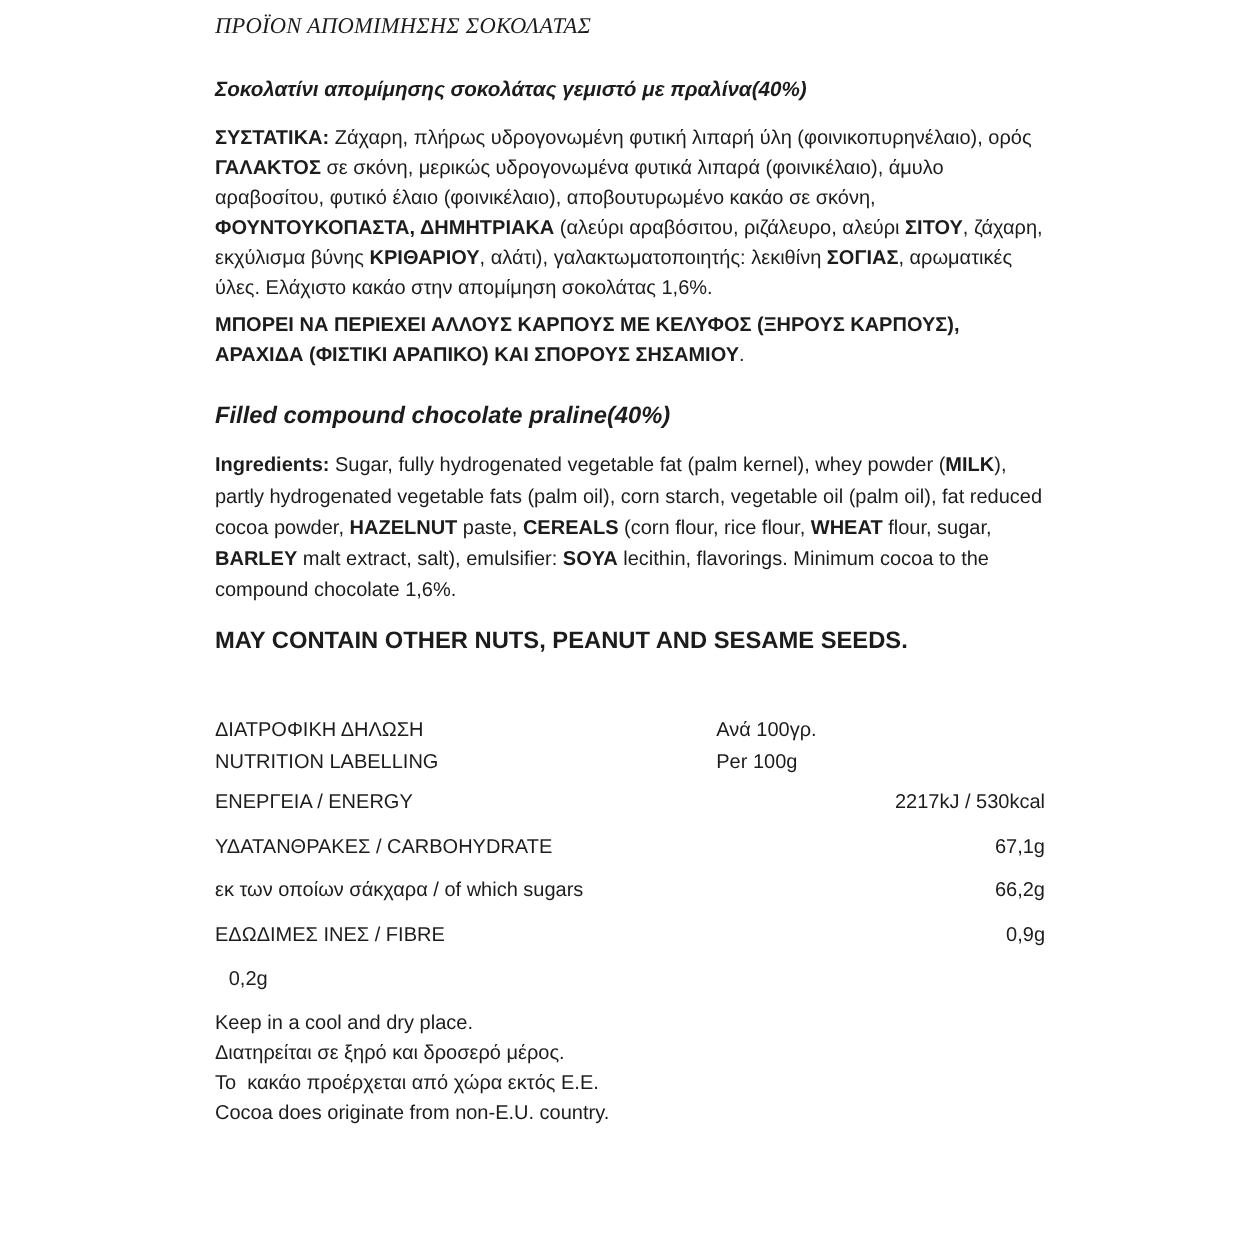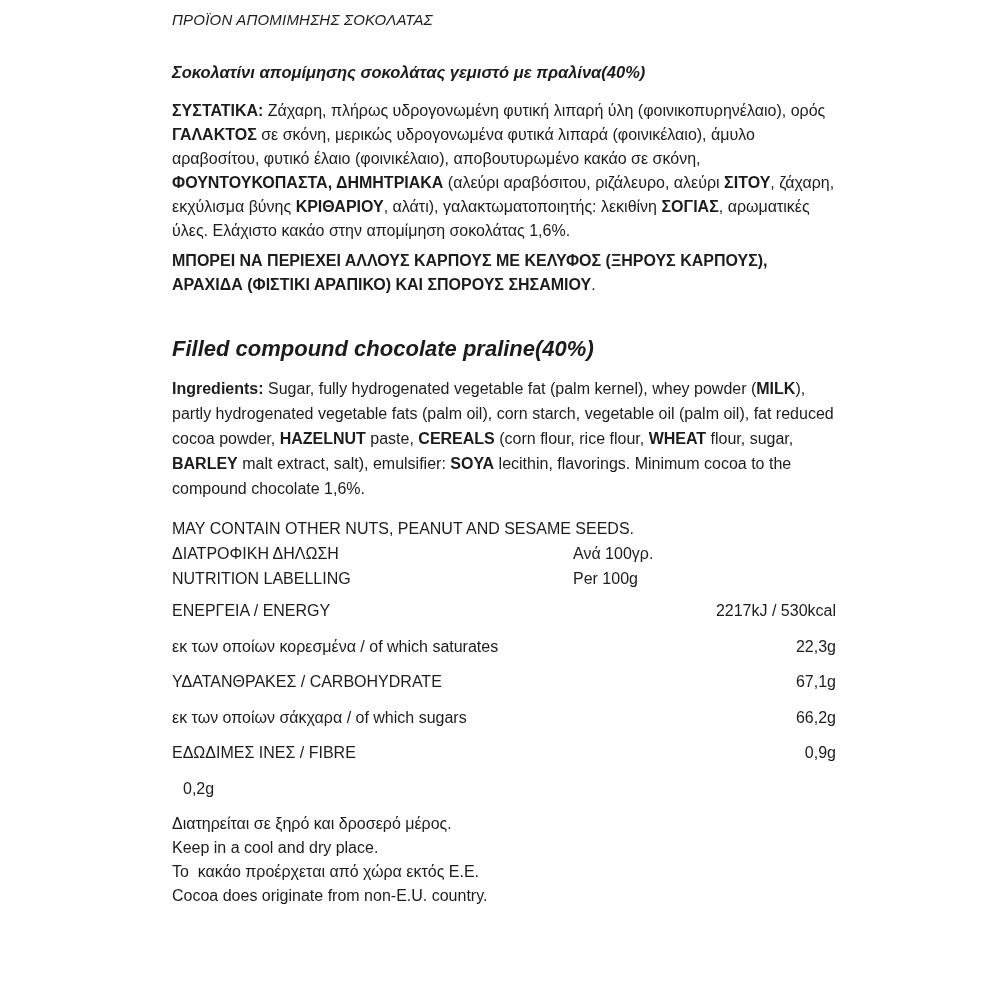--- a/index.html
+++ b/index.html
@@ -11,53 +11,55 @@
     overflow: hidden;
   }
   .page {
     position: absolute;
     left: 172px; top: 8px;
     width: 664px;
   }
   .b { font-weight: bold; }
   .title-el {
     font-style: italic;
-    font-size: 15px;
+    font-size: 18px;
     line-height: 24px;
     letter-spacing: .2px;
+    font-family: Liberation Serif, serif;
   }
   .subtitle-el {
     font-style: italic;
     font-weight: bold;
     font-size: 16.5px;
     line-height: 24px;
     margin-top: 28px;
   }
   .para {
     font-size: 16px;
     line-height: 24px;
     margin-top: 15px;
     white-space: pre-wrap;
   }
   .para-en { line-height: 25px; }
   .allergen-el { margin-top: 6px; }
   .title-en {
     font-style: italic;
     font-weight: bold;
-    font-size: 22px;
+    font-size: 19px;
     line-height: 24px;
-    margin-top: 40px;
+    margin-top: 24px;
   }
   .allergen-en {
-    font-weight: normal;
-    font-size: 16px;
+    font-weight: bold;
+    font-size: 19px;
     line-height: 24px;
     margin-top: 16px;
   }
   .nutrition {
+    margin-top: 47px;
     font-size: 16px;
   }
   .nhead { display: flex; line-height: 25px; }
   .nhead .col-l { flex: 0 0 401px; }
   .nrows .nrow {
     display: flex;
     margin-top: 18.5px;
     line-height: 17px;
     justify-content: space-between;
   }
@@ -101,41 +103,37 @@
         <div>Per 100g</div>
       </div>
     </div>
 
     <div class="nrows">
       <div class="nrow">
         <div class="nlabel">ΕΝΕΡΓΕΙΑ / ENERGY</div>
         <div class="nval">2217kJ / 530kcal</div>
       </div>
       <div class="nrow">
-        <div class="nlabel">εκ των οποίων κορεσμένα / of which saturates</div>
-        <div class="nval g-indent">22,3g</div>
-      </div>
-      <div class="nrow">
         <div class="nlabel">ΥΔΑΤΑΝΘΡΑΚΕΣ / CARBOHYDRATE</div>
         <div class="nval g-indent">67,1g</div>
       </div>
       <div class="nrow">
         <div class="nlabel">εκ των οποίων σάκχαρα / of which sugars</div>
         <div class="nval g-indent">66,2g</div>
       </div>
       <div class="nrow">
         <div class="nlabel">ΕΔΩΔΙΜΕΣ ΙΝΕΣ / FIBRE</div>
         <div class="nval g-indent">0,9g</div>
       </div>
       <div class="nrow">
         <div class="nval g-indent">0,2g</div>
       </div>
     </div>
   </div>
 
   <div class="storage">
+    <div class="line">Keep in a cool and dry place.</div>
     <div class="line">Διατηρείται σε ξηρό και δροσερό μέρος.</div>
-    <div class="line">Keep in a cool and dry place.</div>
     <div class="line">Το  κακάο προέρχεται από χώρα εκτός Ε.Ε.</div>
     <div class="line">Cocoa does originate from non-E.U. country.</div>
   </div>
 
 </div>
 
 </body></html>

